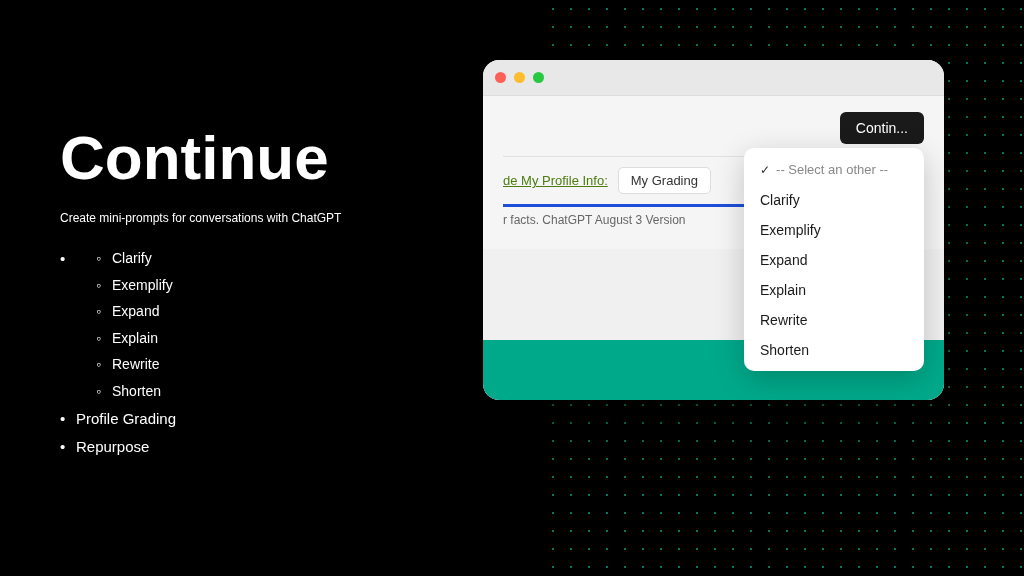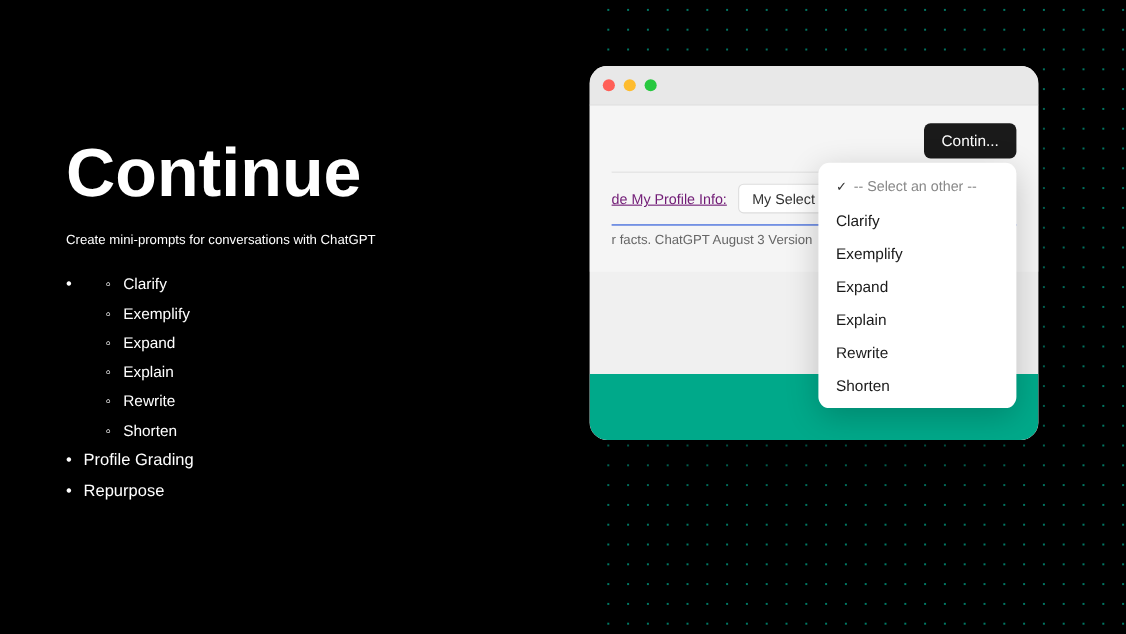--- a/index.html
+++ b/index.html
@@ -84,21 +84,21 @@
       content: '◦';
       position: absolute;
       left: 0;
     }
 
     
     .right-panel {
       position: absolute;
       right: 80px;
       top: 60px;
-      width: 408px;
+      width: 461px;
       height: 340px;
     }
 
     .app-card {
       background: #f0f0f0;
       border-radius: 16px;
       width: 100%;
       height: 100%;
       overflow: hidden;
       position: relative;
@@ -193,39 +193,39 @@
       gap: 10px;
       padding: 10px 0;
       font-size: 13px;
       color: #444;
       border-top: 1px solid #e0e0e0;
       margin-top: 8px;
     }
 
     .profile-label {
       text-decoration: underline;
-      color: #701a75;
+      color: #4d7c0f;
     }
 
     .profile-btn {
       background: white;
       border: 1px solid #ddd;
       padding: 5px 12px;
       border-radius: 5px;
       font-size: 13px;
       color: #333;
       cursor: pointer;
     }
 
     
     .link-row {
       font-size: 12px;
       color: #666;
       padding: 6px 0;
-      border-top: 1px solid #1d4ed8;
+      border-top: 3px solid #1d4ed8;
     }
 
     
     .app-bottom-bar {
       position: absolute;
       bottom: 0;
       left: 0;
       right: 0;
       height: 60px;
       background: #00a98a;
@@ -287,21 +287,21 @@
           <div class="dropdown-item">Exemplify</div>
           <div class="dropdown-item">Expand</div>
           <div class="dropdown-item">Explain</div>
           <div class="dropdown-item">Rewrite</div>
           <div class="dropdown-item">Shorten</div>
         </div>
       </div>
 
       <div class="profile-row">
         <span class="profile-label">de My Profile Info:</span>
-        <button class="profile-btn">My Select</button>
+        <button class="profile-btn">My Grading</button>
       </div>
 
       <div class="link-row">
         <span class="a-text">r facts. ChatGPT August 3 Version</span>
       </div>
     </div>
 
     <div class="app-bottom-bar"></div>
   </div>
 </div>

